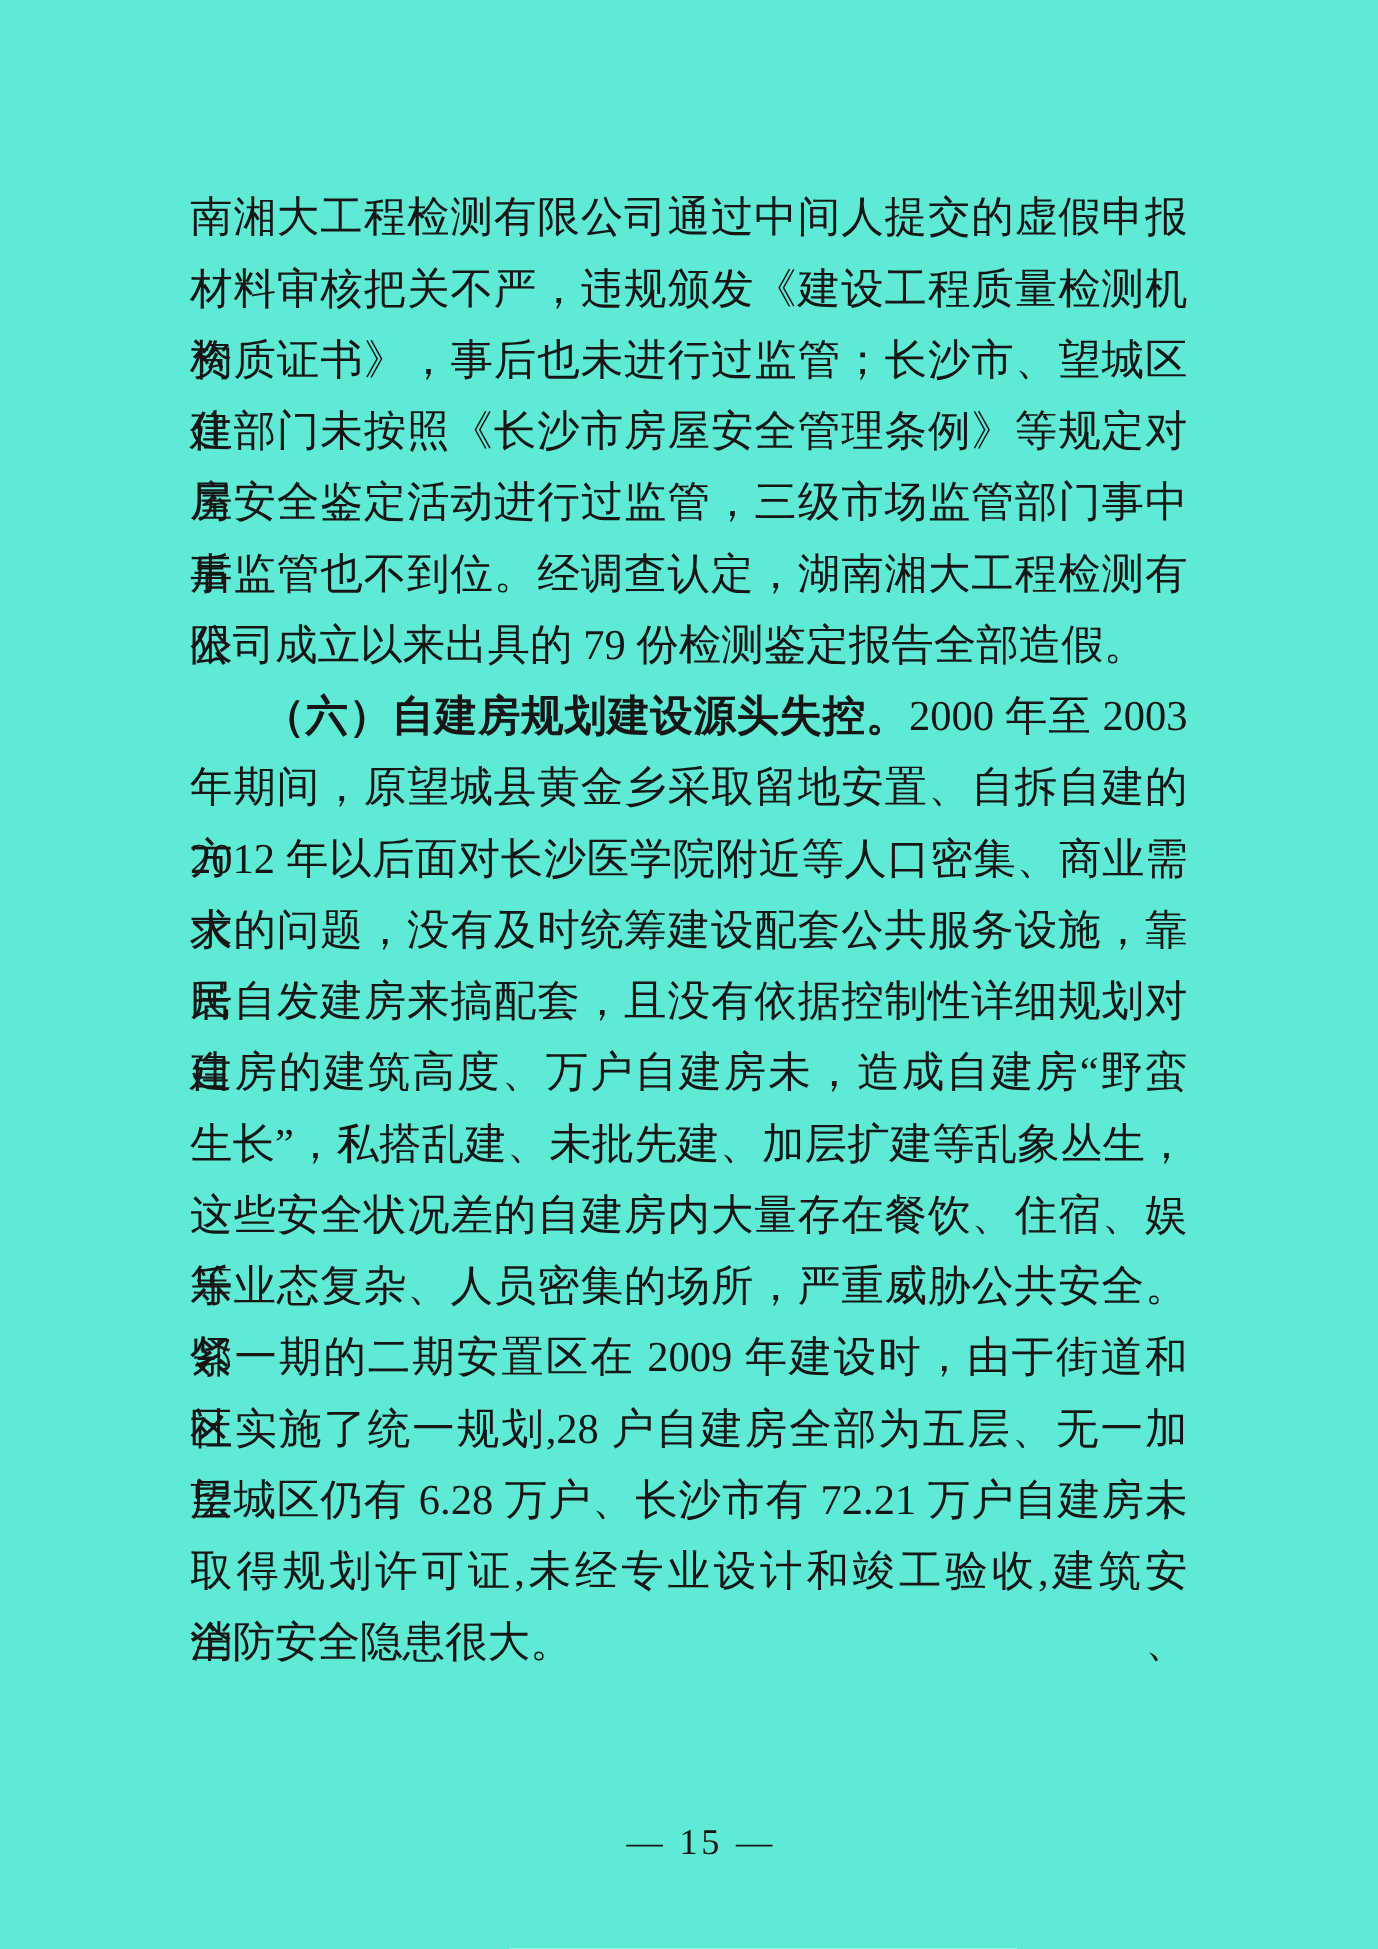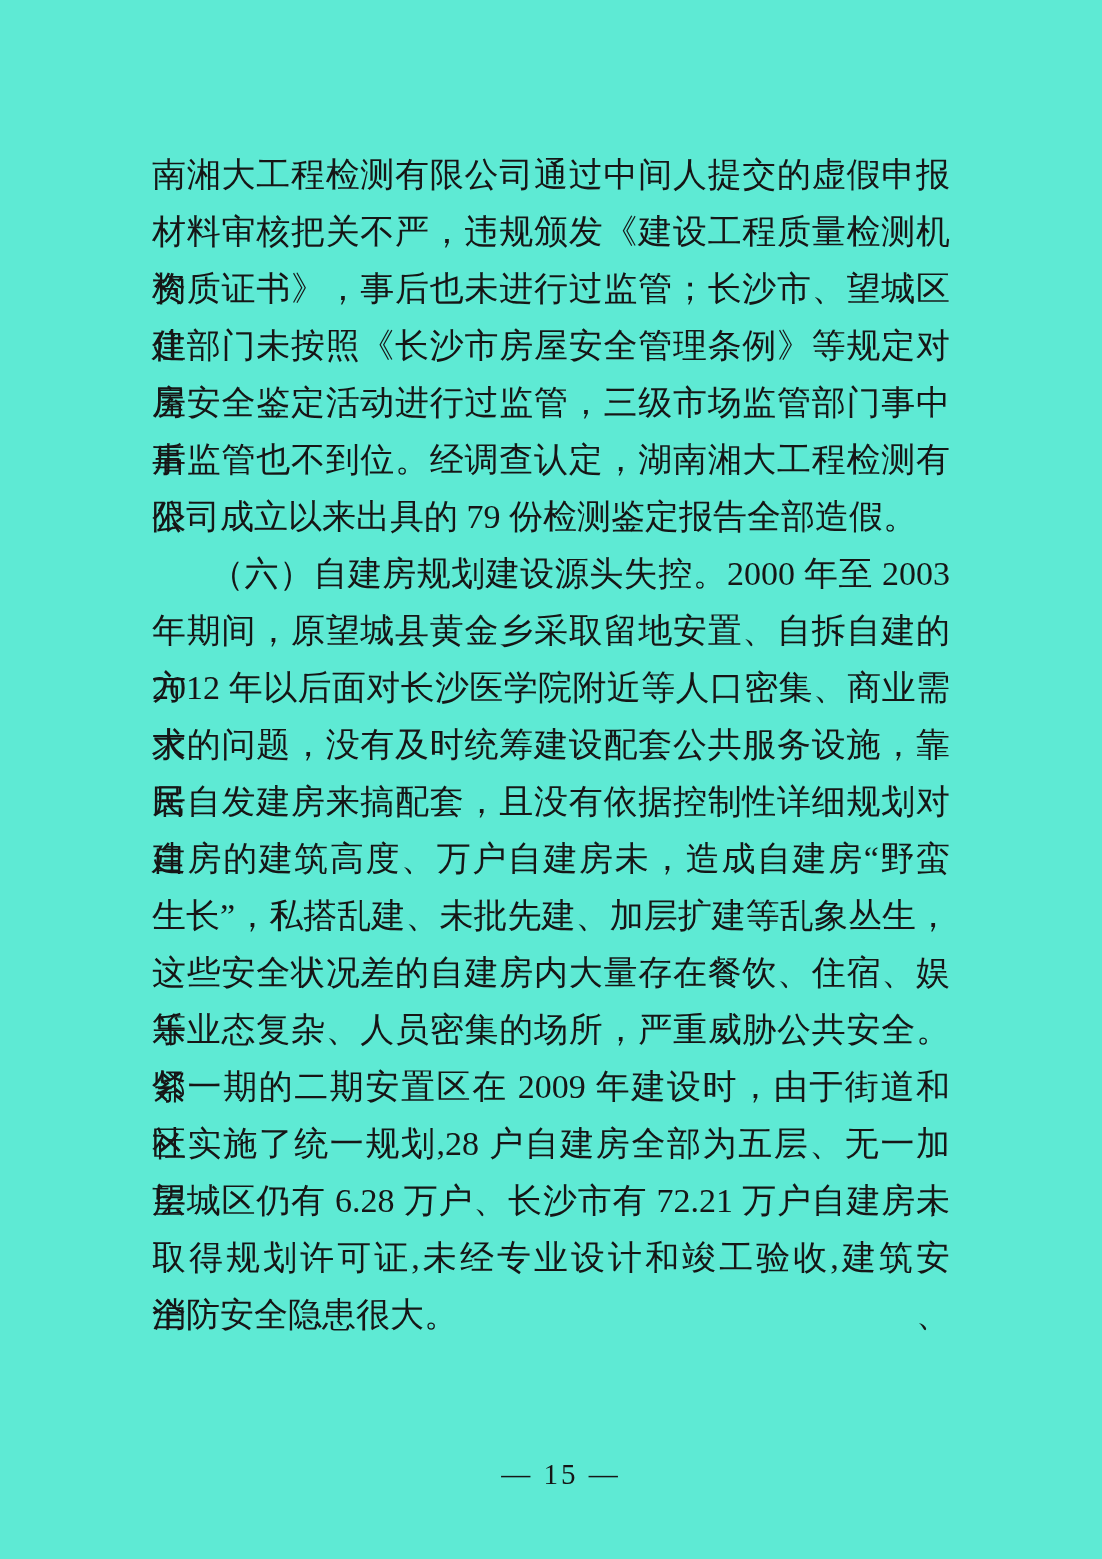--- a/index.html
+++ b/index.html
@@ -32,21 +32,21 @@
     overflow: visible;
   }
   .line.last {
     text-align: center;
     text-align-last: left;
   }
   .line.indent {
     text-indent: 58px;
   }
   .seg.b {
-    font-weight: 400;
+    font-weight: 700;
   }
   .seg.small {
     font-size: 28px;
   }
   .footer {
     position: absolute;
     left: 0;
     top: 1458px;
     width: 100%;
     text-align: center;

